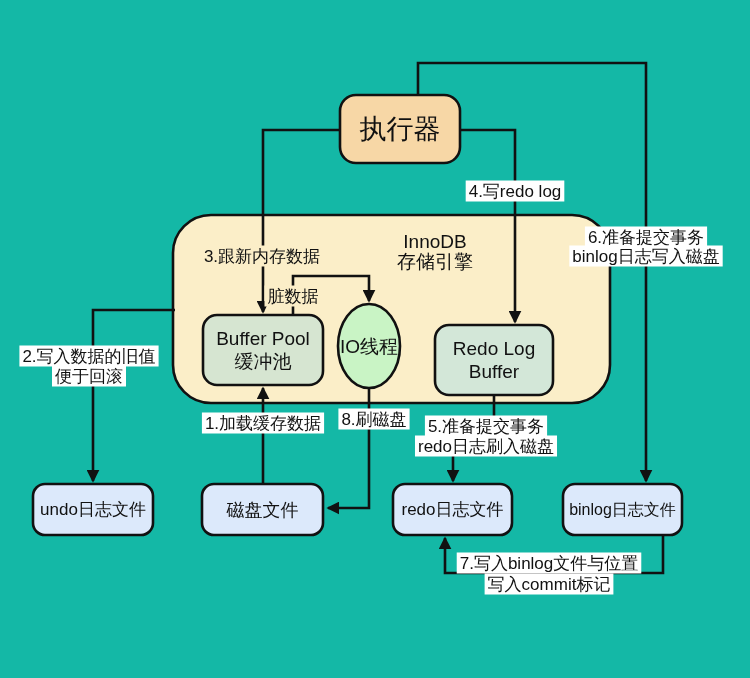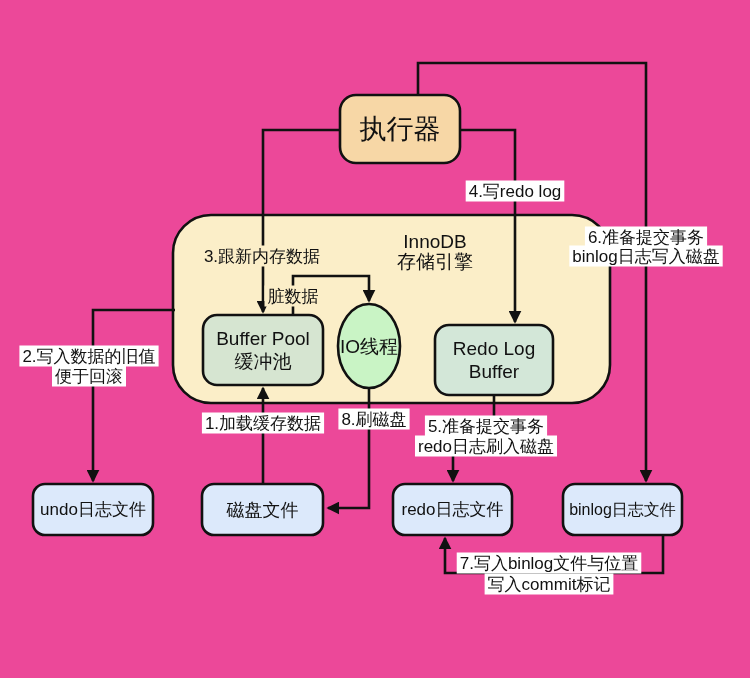--- a/index.html
+++ b/index.html
@@ -1,16 +1,16 @@
 <!DOCTYPE html>
 <html><head>
 <meta charset="utf-8">
 <style>
   html,body{margin:0;padding:0;background:#ffffff;}
-  .canvas-wrap{width:750px;height:678px;position:relative;background:#ec4899;overflow:hidden;}
+  .canvas-wrap{width:750px;height:678px;position:relative;background:#14b8a6;overflow:hidden;}
   svg text{font-family:"Liberation Sans","DejaVu Sans",sans-serif;}
 </style>
 </head>
 <body>
 
 <div class="canvas-wrap">
   <svg width="750" height="678" viewBox="0 0 750 678" xmlns="http://www.w3.org/2000/svg">
       <defs>
         <marker id="arrow" viewBox="0 0 8 8" refX="7" refY="4" markerWidth="5" markerHeight="5" orient="auto-start-reverse">
           <path d="M0 0 L8 4 L0 8 Z" fill="#111111"></path>

